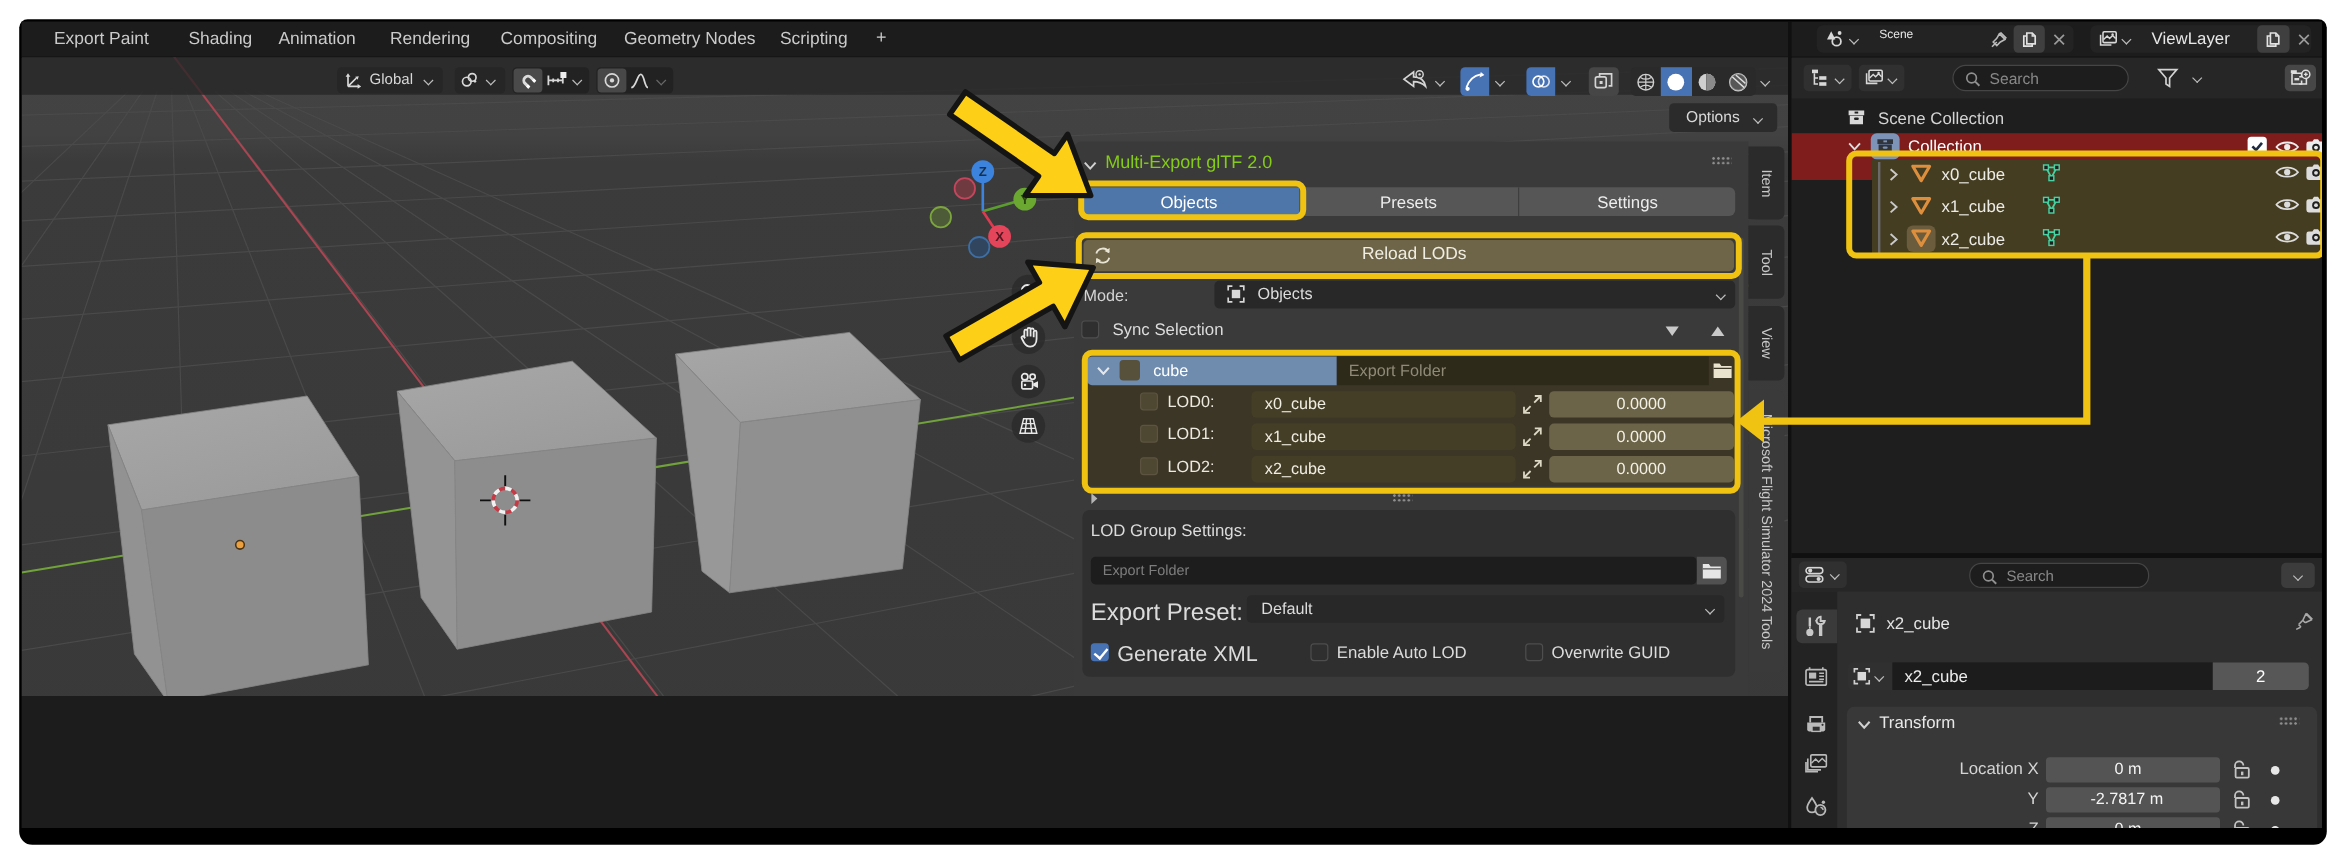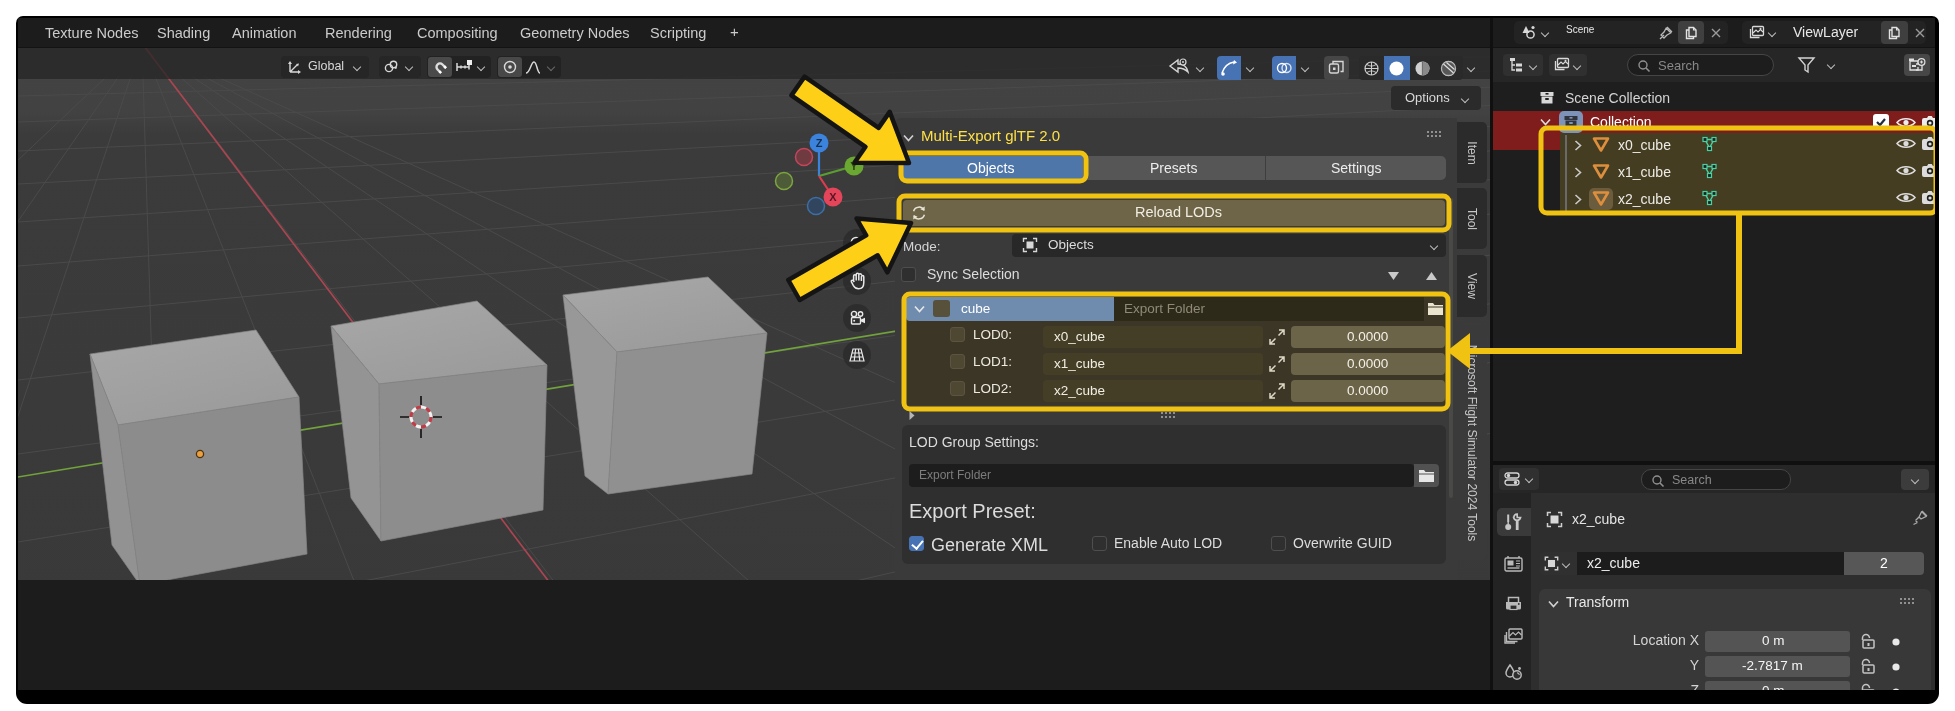--- a/index.html
+++ b/index.html
@@ -26,21 +26,21 @@
 .cbx.on:after{content:"";position:absolute;left:3.5px;top:0.5px;width:5px;height:9px;border-right:2px solid #fff;border-bottom:2px solid #fff;transform:rotate(40deg)}
 .grip{display:inline-block;width:17px;height:7px;
  background-image:radial-gradient(circle,#909090 1px,transparent 1.2px);
  background-size:4px 4px;background-position:0 0}
 .t{position:absolute;white-space:nowrap}
 </style></head><body>
 <div class="win">
     <div class="app">
 
 <div class="topbar">
- <span class="wsitem" style="left:27px">Texture Nodes</span>
+ <span class="wsitem" style="left:27px">Export Paint</span>
  <span class="wsitem" style="left:139px">Shading</span>
  <span class="wsitem" style="left:214px">Animation</span>
  <span class="wsitem" style="left:307px">Rendering</span>
  <span class="wsitem" style="left:399px">Compositing</span>
  <span class="wsitem" style="left:502px">Geometry Nodes</span>
  <span class="wsitem" style="left:632px">Scripting</span>
  <span class="wsitem" style="left:712px;font-size:15px;top:5px">+</span>
 
  <div class="abs" style="left:1496px;top:3px;width:214px;height:23px;background:#232323;border-radius:5px">
   <svg class="abs" style="left:6px;top:3px" width="18" height="17" viewBox="0 0 18 17">
@@ -291,21 +291,21 @@
         </svg>
 <div class="abs" style="left:825px;top:293px;width:28px;height:28px;border-radius:50%;background:#2b2b2bcc"></div>
 <svg class="abs" style="left:830px;top:299px" width="18" height="16" viewBox="0 0 18 16">
           <path d="M5 2 h8 l3 12 h-14 z M7.6 2 l-1.4 12 M10.4 2 l1.4 12 M4.2 6 h9.6 M3.4 10 h11.2" fill="none" stroke="#e8e8e8" stroke-width="1.2"></path>
         </svg>
 
 <div class="npanel">
  <svg class="abs" style="left:8px;top:16px" width="11" height="8" viewBox="0 0 11 8">
             <path d="M1 1.5 L5.5 6.5 L10 1.5" fill="none" stroke="#d0d0d0" stroke-width="1.7"></path>
           </svg>
- <span class="t" style="left:26px;top:9px;font-size:15px;color:#fde047">Multi-Export glTF 2.0</span>
+ <span class="t" style="left:26px;top:9px;font-size:15px;color:#84cc16">Multi-Export glTF 2.0</span>
  <span class="grip" style="position:absolute;left:531px;top:12px"></span>
 
  <div class="abs" style="left:6px;top:38px;width:545px;height:24px;background:#565656;border-radius:5px;overflow:hidden">
   <div class="abs" style="left:0;top:0;width:182px;height:24px;background:#4f76a8"></div>
   <div class="abs" style="left:182px;top:0;width:1px;height:24px;background:#3e3e3e"></div>
   <div class="abs" style="left:364px;top:0;width:1px;height:24px;background:#3e3e3e"></div>
   <span class="t" style="left:66px;top:4px;color:#fff;font-size:14px">Objects</span>
   <span class="t" style="left:249px;top:4px;color:#ededed;font-size:14px">Presets</span>
   <span class="t" style="left:430px;top:4px;color:#ededed;font-size:14px">Settings</span>
  </div>
@@ -393,20 +393,24 @@
   <div class="field" style="left:7px;top:39px;width:505px;height:23px">
               <span class="t" style="left:10px;top:4px;color:#7d7d7d">Export Folder</span>
             </div>
   <div class="abs" style="left:512px;top:39px;width:25px;height:23px;background:#515151;border-radius:0 4px 4px 0">
    <svg class="abs" style="left:4px;top:4px" width="17" height="15" viewBox="0 0 17 15">
                 <path d="M1 2 h5 l1.5 2 H16 v10 H1 z" fill="#e6e6e6"></path>
                 <path d="M1 6 h15" stroke="#515151" stroke-width="1"></path>
               </svg>
   </div>
   <span class="t" style="left:7px;top:75px;font-size:20px">Export Preset:</span>
+  <div class="abs" style="left:137px;top:71px;width:398px;height:23px;background:#282828;border-radius:4px">
+   <span class="t" style="left:12px;top:4px">Default</span>
+   <span class="chev" style="position:absolute;left:382px;top:8px"></span>
+  </div>
   <div class="cbx on" style="left:7px;top:111px"></div>
             <span class="t" style="left:29px;top:110px;font-size:18px">Generate XML</span>
   <div class="cbx" style="left:190px;top:111px"></div>
             <span class="t" style="left:212px;top:110px;font-size:14px">Enable Auto LOD</span>
   <div class="cbx" style="left:369px;top:111px"></div>
             <span class="t" style="left:391px;top:110px;font-size:14px">Overwrite GUID</span>
  </div>
 
 
  <svg class="abs" style="left:11px;top:501px" width="8" height="11" viewBox="0 0 8 11">

